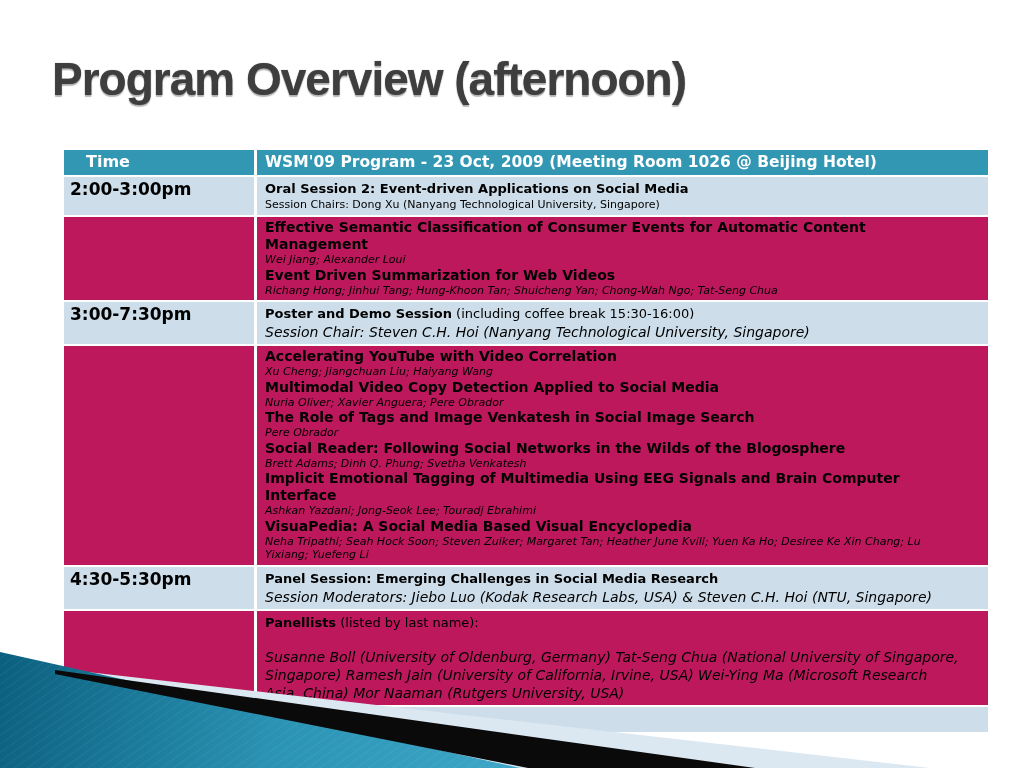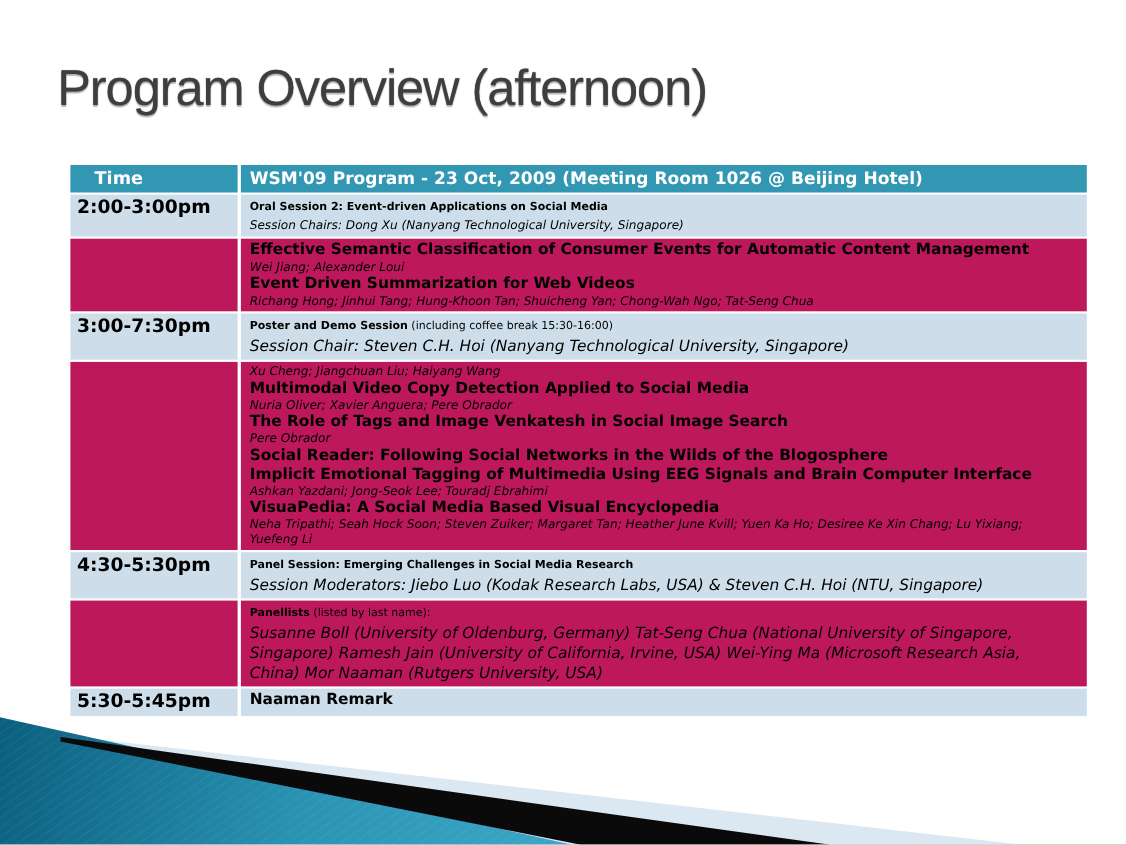--- a/index.html
+++ b/index.html
@@ -7,52 +7,52 @@
     position:relative;
     width:1024px;height:768px;
     background:#ffffff;
     overflow:hidden;
     font-family:"DejaVu Sans", sans-serif;
     color:#000;
   }
   
   .slide-title{
     position:absolute;left:52px;top:52px;width:940px;
-    font-size:46px;font-weight:400;color:#3e3e3e;
+    font-size:46px;font-weight:700;color:#3e3e3e;
     letter-spacing:-1px;
     text-shadow:0 2px 1px rgba(0,0,0,0.28), 0 0 1px rgba(60,60,60,0.6);
     font-family:"Liberation Sans", sans-serif;
   }
   
   .program-table{
     position:absolute;left:64px;top:150px;width:924px;
     display:flex;flex-direction:column;gap:2px;
   }
   .trow{display:flex;gap:3px;}
   .cell{box-sizing:border-box;}
   .cell-time{
-    width:152px;flex:none;padding:2px 6px 2px 6px;
+    width:190px;flex:none;padding:2px 6px 2px 6px;
     font-size:17px;font-weight:700;line-height:21px;
   }
   .cell-main{flex:1;padding:2px 24px 3px 8px;}
   
   .row-header .cell{background:#3297b3;color:#ffffff;font-weight:700;}
   .row-header .cell-time{font-size:16px;padding-left:22px;line-height:20px;}
   .row-header .cell-main{font-size:15.5px;line-height:20px;}
   
   .row-session .cell{background:#cddeea;}
   
   .row-papers .cell{background:#be185d;}
-  .session-title{font-size:10px;font-weight:700;line-height:19px;}
+  .session-title{font-size:13px;font-weight:700;line-height:19px;}
   .session-title .light{font-weight:400;}
-  .sub-small{font-size:11px;font-style:italic;line-height:14px;}
+  .sub-small{font-size:11px;line-height:14px;}
   .sub-large{font-size:14px;font-style:italic;line-height:18px;}
   .ptitle{font-size:14px;font-weight:700;line-height:17px;}
   .pauth{font-size:11px;font-style:italic;line-height:13.5px;}
-  .pan-body{font-size:14px;font-style:italic;line-height:18px;}
+  .pan-body{font-size:14px;font-style:italic;line-height:18px;margin-top:16px;}
   
   .corner-decoration{position:absolute;left:0;top:0;width:1024px;height:768px;pointer-events:none;}
 </style>
 </head>
 <body>
 
 <div class="slide">
 
   <div class="slide-title">Program Overview (afternoon)</div>
 
@@ -85,26 +85,28 @@
       <div class="cell cell-time">3:00-7:30pm</div>
       <div class="cell cell-main">
         <div class="session-title"><span>Poster and Demo Session</span><span class="light"> (including coffee break 15:30-16:00)</span></div>
         <div class="sub-large">Session Chair: Steven C.H. Hoi (Nanyang Technological University, Singapore)</div>
       </div>
     </div>
 
     <div class="trow row-papers">
       <div class="cell cell-time"></div>
       <div class="cell cell-main">
+        <div class="ptitle">Accelerating YouTube with Video Correlation</div>
         <div class="pauth">Xu Cheng; Jiangchuan Liu; Haiyang Wang</div>
         <div class="ptitle">Multimodal Video Copy Detection Applied to Social Media</div>
         <div class="pauth">Nuria Oliver; Xavier Anguera; Pere Obrador</div>
         <div class="ptitle">The Role of Tags and Image Venkatesh in Social Image Search</div>
         <div class="pauth">Pere Obrador</div>
         <div class="ptitle">Social Reader: Following Social Networks in the Wilds of the Blogosphere</div>
+        <div class="pauth">Brett Adams; Dinh Q. Phung; Svetha Venkatesh</div>
         <div class="ptitle">Implicit Emotional Tagging of Multimedia Using EEG Signals and Brain Computer Interface</div>
         <div class="pauth">Ashkan Yazdani; Jong-Seok Lee; Touradj Ebrahimi</div>
         <div class="ptitle">VisuaPedia: A Social Media Based Visual Encyclopedia</div>
         <div class="pauth">Neha Tripathi; Seah Hock Soon; Steven Zuiker; Margaret Tan; Heather June Kvill; Yuen Ka Ho; Desiree Ke Xin Chang; Lu Yixiang; Yuefeng Li</div>
       </div>
     </div>
 
     <div class="trow row-session">
       <div class="cell cell-time">4:30-5:30pm</div>
       <div class="cell cell-main">

